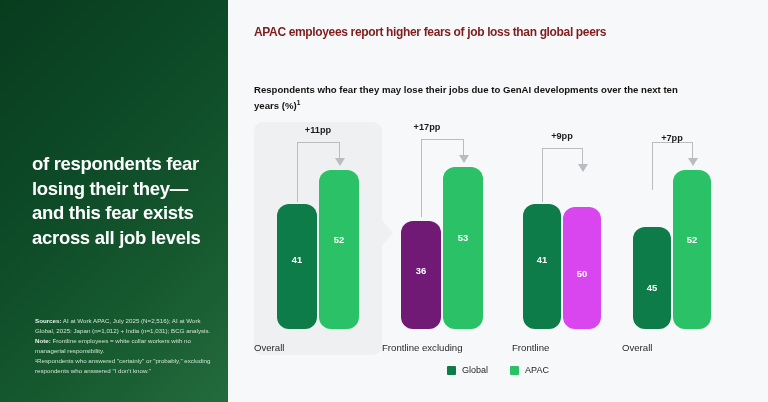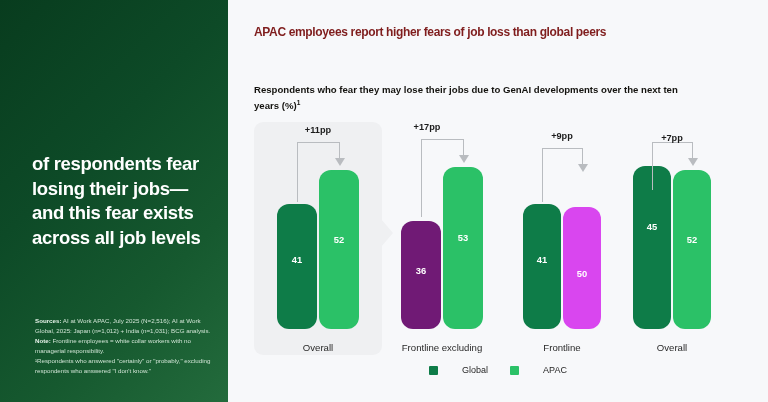--- a/index.html
+++ b/index.html
@@ -74,21 +74,21 @@
   }
   .bar { position:relative;border-radius:12px; }
   .bar.global { background:#0e7c48; }
   .bar.apac   { background:#2bc167; }
   .bar-value {
     position:absolute; left:0; width:100%; text-align:center;
     color:#ffffff; font-size:9.4px; font-weight:bold;
   }
   .cat-label {
     position:absolute; bottom:4px; left:0; width:100%;
-    text-align:center; font-size:9.6px; color:#2a2a2a;
+    text-align:left; font-size:9.6px; color:#2a2a2a;
   }
 
   
   .delta {
     position:absolute; font-size:9.2px; font-weight:bold; color:#1c1c1c;
     text-align:center; white-space:nowrap;
   }
   .connector { position:absolute; }
   .connector .vleft, .connector .vright, .connector .htop {
     position:absolute; background:#b9bcc0;
@@ -101,31 +101,31 @@
     border-left:5px solid transparent;
     border-right:5px solid transparent;
     border-top:8px solid #b9bcc0;
   }
 
   
   #legend {
     position:absolute; left:0; top:365px; width:540px;
     display:flex; justify-content:center; align-items:center; gap:22px;
   }
-  .legend-item { display:flex; align-items:center; gap:24px; }
+  .legend-item { display:flex; align-items:center; gap:6px; }
   .swatch { width:9px; height:9px; border-radius:1px; }
   .legend-label { font-size:9px; color:#262626; }
 </style>
 </head>
 <body>
 
 <div id="page">
 
   <div id="left-panel">
-    <div id="stat-caption">of respondents fear losing their jobs—and this fear exists across all job levels</div>
+    <div id="stat-caption">of respondents fear losing their they—and this fear exists across all job levels</div>
 
     <div id="footnotes">
       <p><span class="fn-strong">Sources:</span><span> AI at Work APAC, July 2025 (N=2,516); AI at Work Global, 2025: Japan (n=1,012) + India (n=1,031); BCG analysis.</span></p>
       <p><span class="fn-strong">Note:</span><span> Frontline employees = white collar workers with no managerial responsibility.</span></p>
       <p>¹Respondents who answered "certainly" or "probably," excluding respondents who answered "I don't know."</p>
     </div>
   </div>
 
   <div id="right-panel">
 
@@ -186,21 +186,21 @@
         </div>
         <div class="connector" style="left: 0px; top: 0px; width: 100%; height: 100%;">
           <div class="vleft" style="left: 288px; top: 26px; height: 54px;"></div>
           <div class="htop" style="left: 288px; top: 26px; width: 40px;"></div>
           <div class="vleft" style="left: 328px; top: 26px; height: 16px;"></div>
           <div class="arrowhead" style="left: 323.7px; top: 42px;"></div>
         </div>
         <div class="delta" style="left: 264px; top: 9px; width: 88px;">+9pp</div>
         <div class="group" style="left: 368px; width: 100px;">
           <div class="bars" style="gap: 2px;">
-            <div class="bar global" style="width: 38px; height: 163px; background: rgb(14, 124, 72); text-decoration: underline;">
+            <div class="bar global" style="width: 38px; height: 102px; background: rgb(14, 124, 72); text-decoration: underline;">
               <span class="bar-value" style="top: 55px;">45</span>
             </div>
             <div class="bar apac" style="width: 38px; height: 159px; background: rgb(43, 193, 103);">
               <span class="bar-value" style="top: 64px;">52</span>
             </div>
           </div>
           <div class="cat-label">Overall</div>
         </div>
         <div class="connector" style="left: 0px; top: 0px; width: 100%; height: 100%;">
           <div class="vleft" style="left: 398px; top: 20px; height: 48px;"></div>

